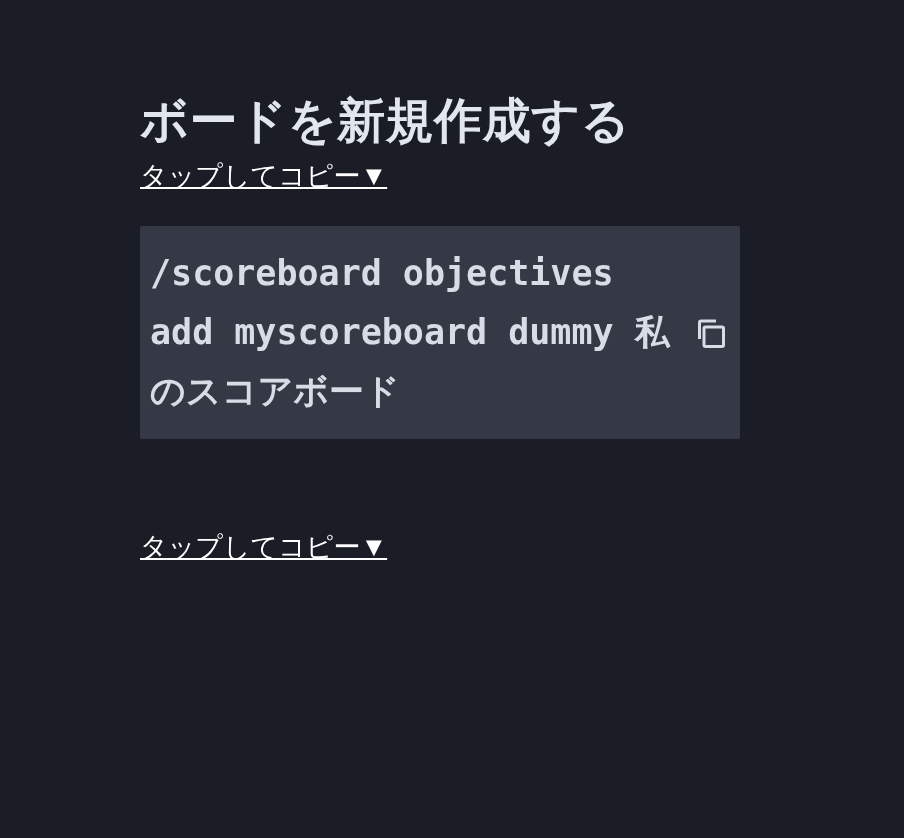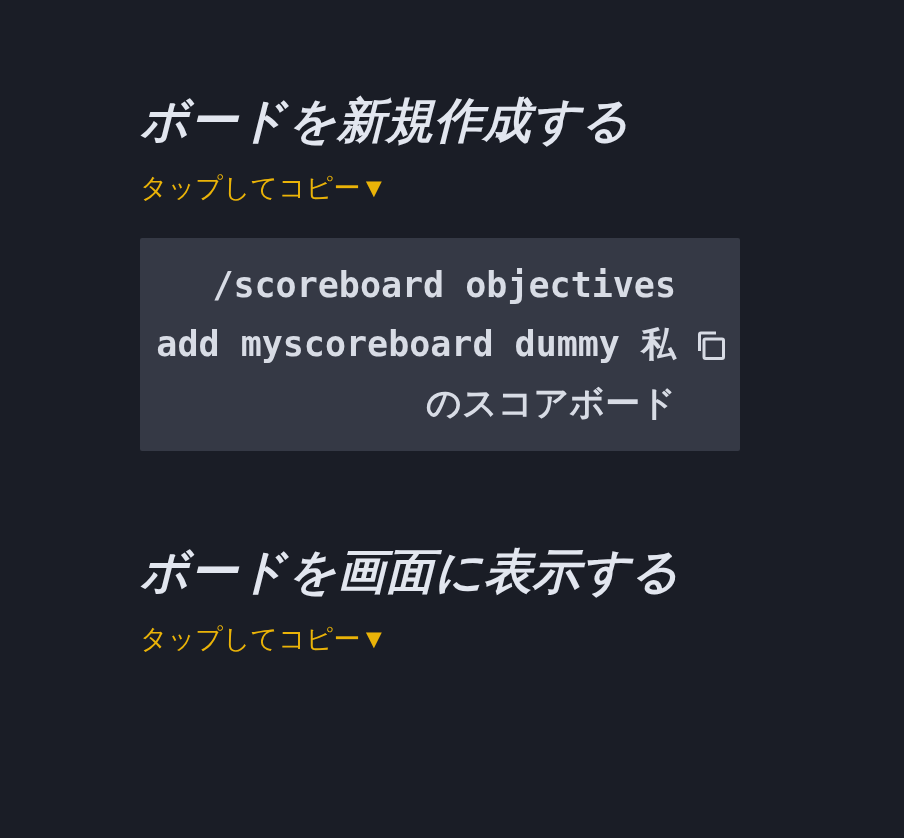--- a/index.html
+++ b/index.html
@@ -17,27 +17,27 @@
     }
     .section {
       margin-bottom: 90px;
     }
     .section-title {
       font-size: 48px;
       font-weight: 800;
       color: #e2e6ef;
       line-height: 1.3;
       letter-spacing: 0.01em;
-      font-style: italic;
     }
     .section-subtitle {
       font-size: 27px;
       font-weight: 500;
-      color: #eab308;
-      margin-top: 18px;
+      color: #ffffff;
+      margin-top: 6px;
+      text-decoration: underline;
     }
     .code-block {
       background-color: #353945;
       margin-top: 32px;
       padding: 18px 12px 18px 10px;
       display: flex;
       align-items: center;
       justify-content: space-between;
       gap: 16px;
       border-radius: 2px;
@@ -45,21 +45,20 @@
     }
     .code-text {
       font-family: "SF Mono", Menlo, Monaco, Consolas, monospace;
       font-size: 35px;
       font-weight: 700;
       color: #d8dce5;
       line-height: 1.68;
       word-break: break-word;
       flex: 1;
       white-space: pre-wrap;
-      text-align: right;
     }
     .copy-icon {
       width: 36px;
       height: 36px;
       flex-shrink: 0;
       cursor: pointer;
       position: relative;
     }
     .copy-icon svg {
       width: 100%;
@@ -80,15 +79,14 @@
     <div class="copy-icon">
       <svg viewBox="0 0 24 24">
         <rect x="8" y="8" width="13" height="13" rx="1"></rect>
         <path d="M5 16 L5 5 a1 1 0 0 1 1 -1 L16 4"></path>
       </svg>
     </div>
   </div>
 </div>
 
 <div class="section">
-  <h2 class="section-title">ボードを画面に表示する</h2>
   <div class="section-subtitle">タップしてコピー▼</div>
 </div>
 
 </body></html>

